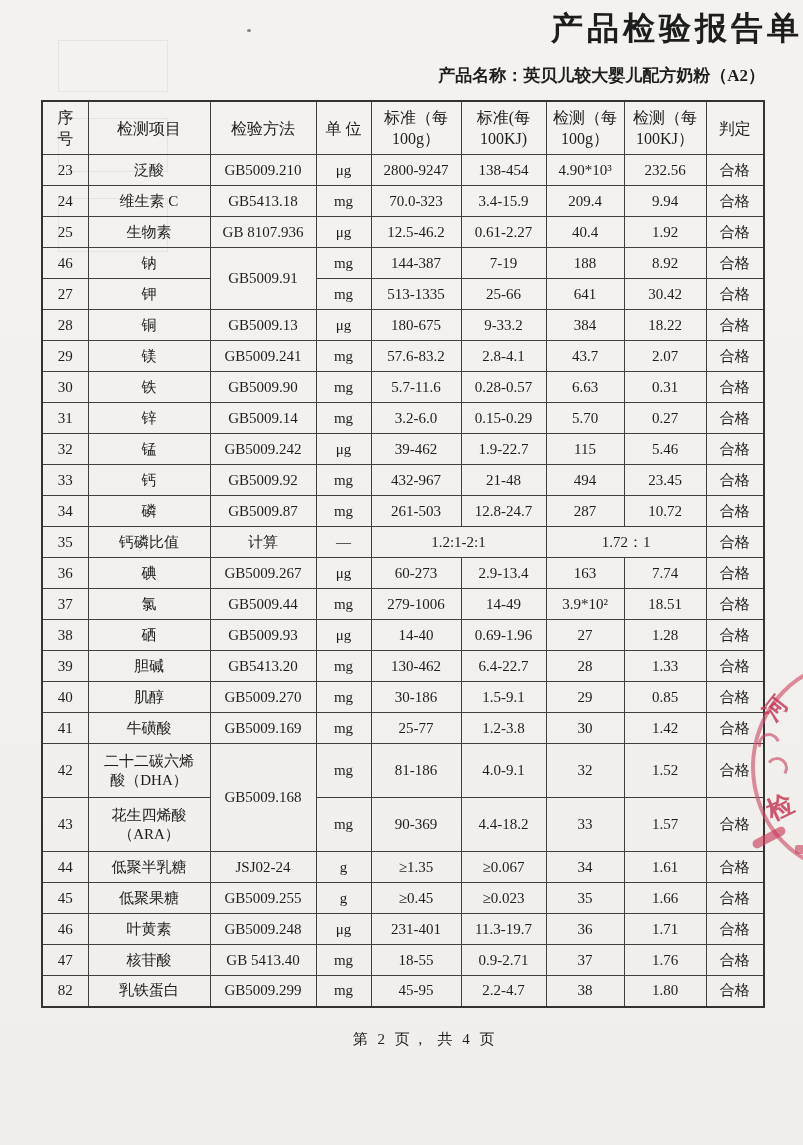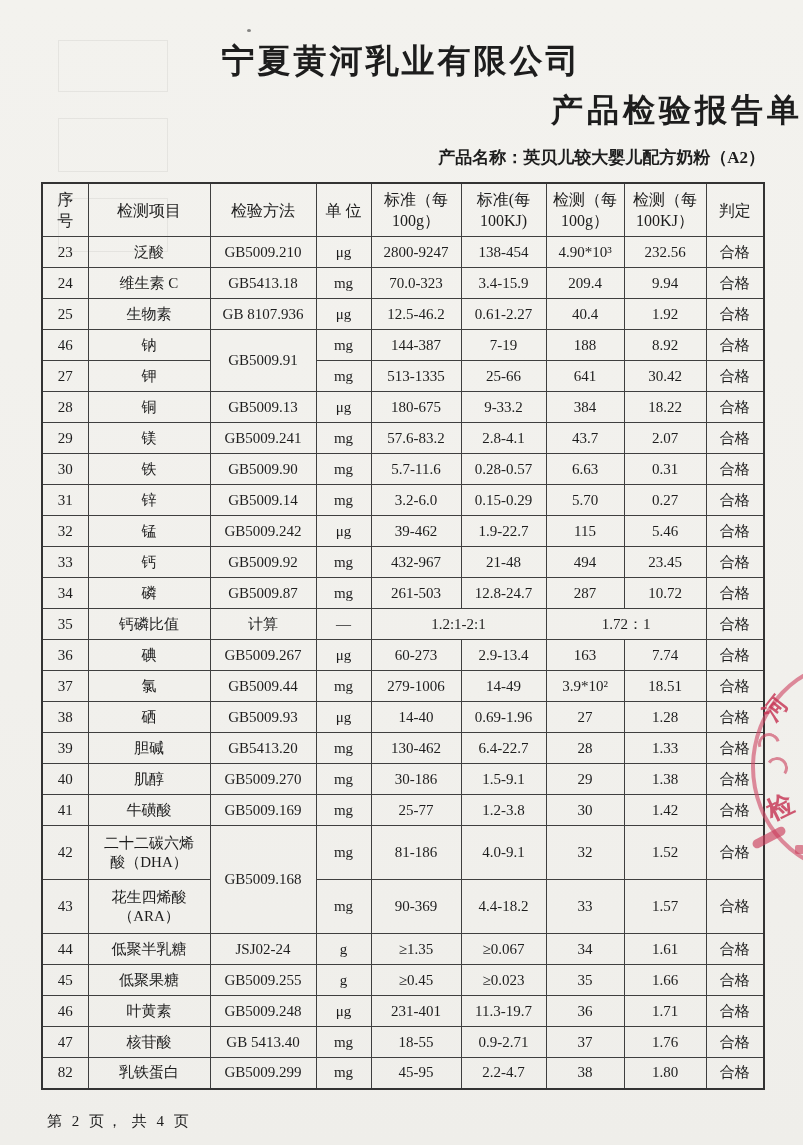--- a/index.html
+++ b/index.html
@@ -38,21 +38,21 @@
   .report th, .report td {
     border:1px solid #3f3f3f; text-align:center; vertical-align:middle;
     padding:0 2px; font-size:15px; white-space:pre-line; overflow:hidden;
   }
   .report thead th { height:52px; font-size:16px; font-weight:normal; line-height:21px; }
   .report thead th.bold-col { font-weight:normal; }
   .report tbody tr { height:31px;margin-top:8px; }
   .report tbody tr.tall { height:54px; }
   .report tbody td { line-height:19px; }
 
-  .footer { margin-top:22px; font-size:15px; letter-spacing:3px;padding-left:47px; }
+  .footer { text-align:center; margin-top:22px; font-size:15px; letter-spacing:3px;padding-left:47px; }
 
   
   .stamp-circle {
     position:absolute; top:660px; right:-152px; width:196px; height:206px;
     border:4px solid rgba(206,72,102,0.62); border-radius:50%;
   }
   .stamp-char { position:absolute; color:rgba(198,52,84,0.82); font-weight:bold; }
   .stamp-char1 { left:763px; top:692px; font-size:24px; transform:rotate(-52deg); }
   .stamp-char2 { left:767px; top:790px; font-size:26px; transform:rotate(-26deg); }
   .stamp-arc {
@@ -70,21 +70,20 @@
 </head>
 <body>
 
 <div class="page">
 
   <div class="artifact art1"></div>
   <div class="artifact art2"></div>
   <div class="artifact art3"></div>
   <div class="speck"></div>
 
-  <h1 class="company-title">宁夏黄河乳业有限公司</h1>
   <h2 class="report-title">产品检验报告单</h2>
 
   <div class="meta-row">
     <span class="product-name">产品名称：英贝儿较大婴儿配方奶粉（A2）</span>
   </div>
 
   <table class="report">
     <colgroup>
       <col style="width:46px">
         <col style="width:122px">
@@ -300,21 +299,21 @@
           <td>合格</td>
         </tr>
         <tr>
           <td>40</td>
           <td>肌醇</td>
           <td>GB5009.270</td>
           <td>mg</td>
           <td>30-186</td>
           <td>1.5-9.1</td>
           <td>29</td>
-          <td>1.38</td>
+          <td>0.85</td>
           <td>合格</td>
         </tr>
         <tr>
           <td>41</td>
           <td>牛磺酸</td>
           <td>GB5009.169</td>
           <td>mg</td>
           <td>25-77</td>
           <td>1.2-3.8</td>
           <td>30</td>

